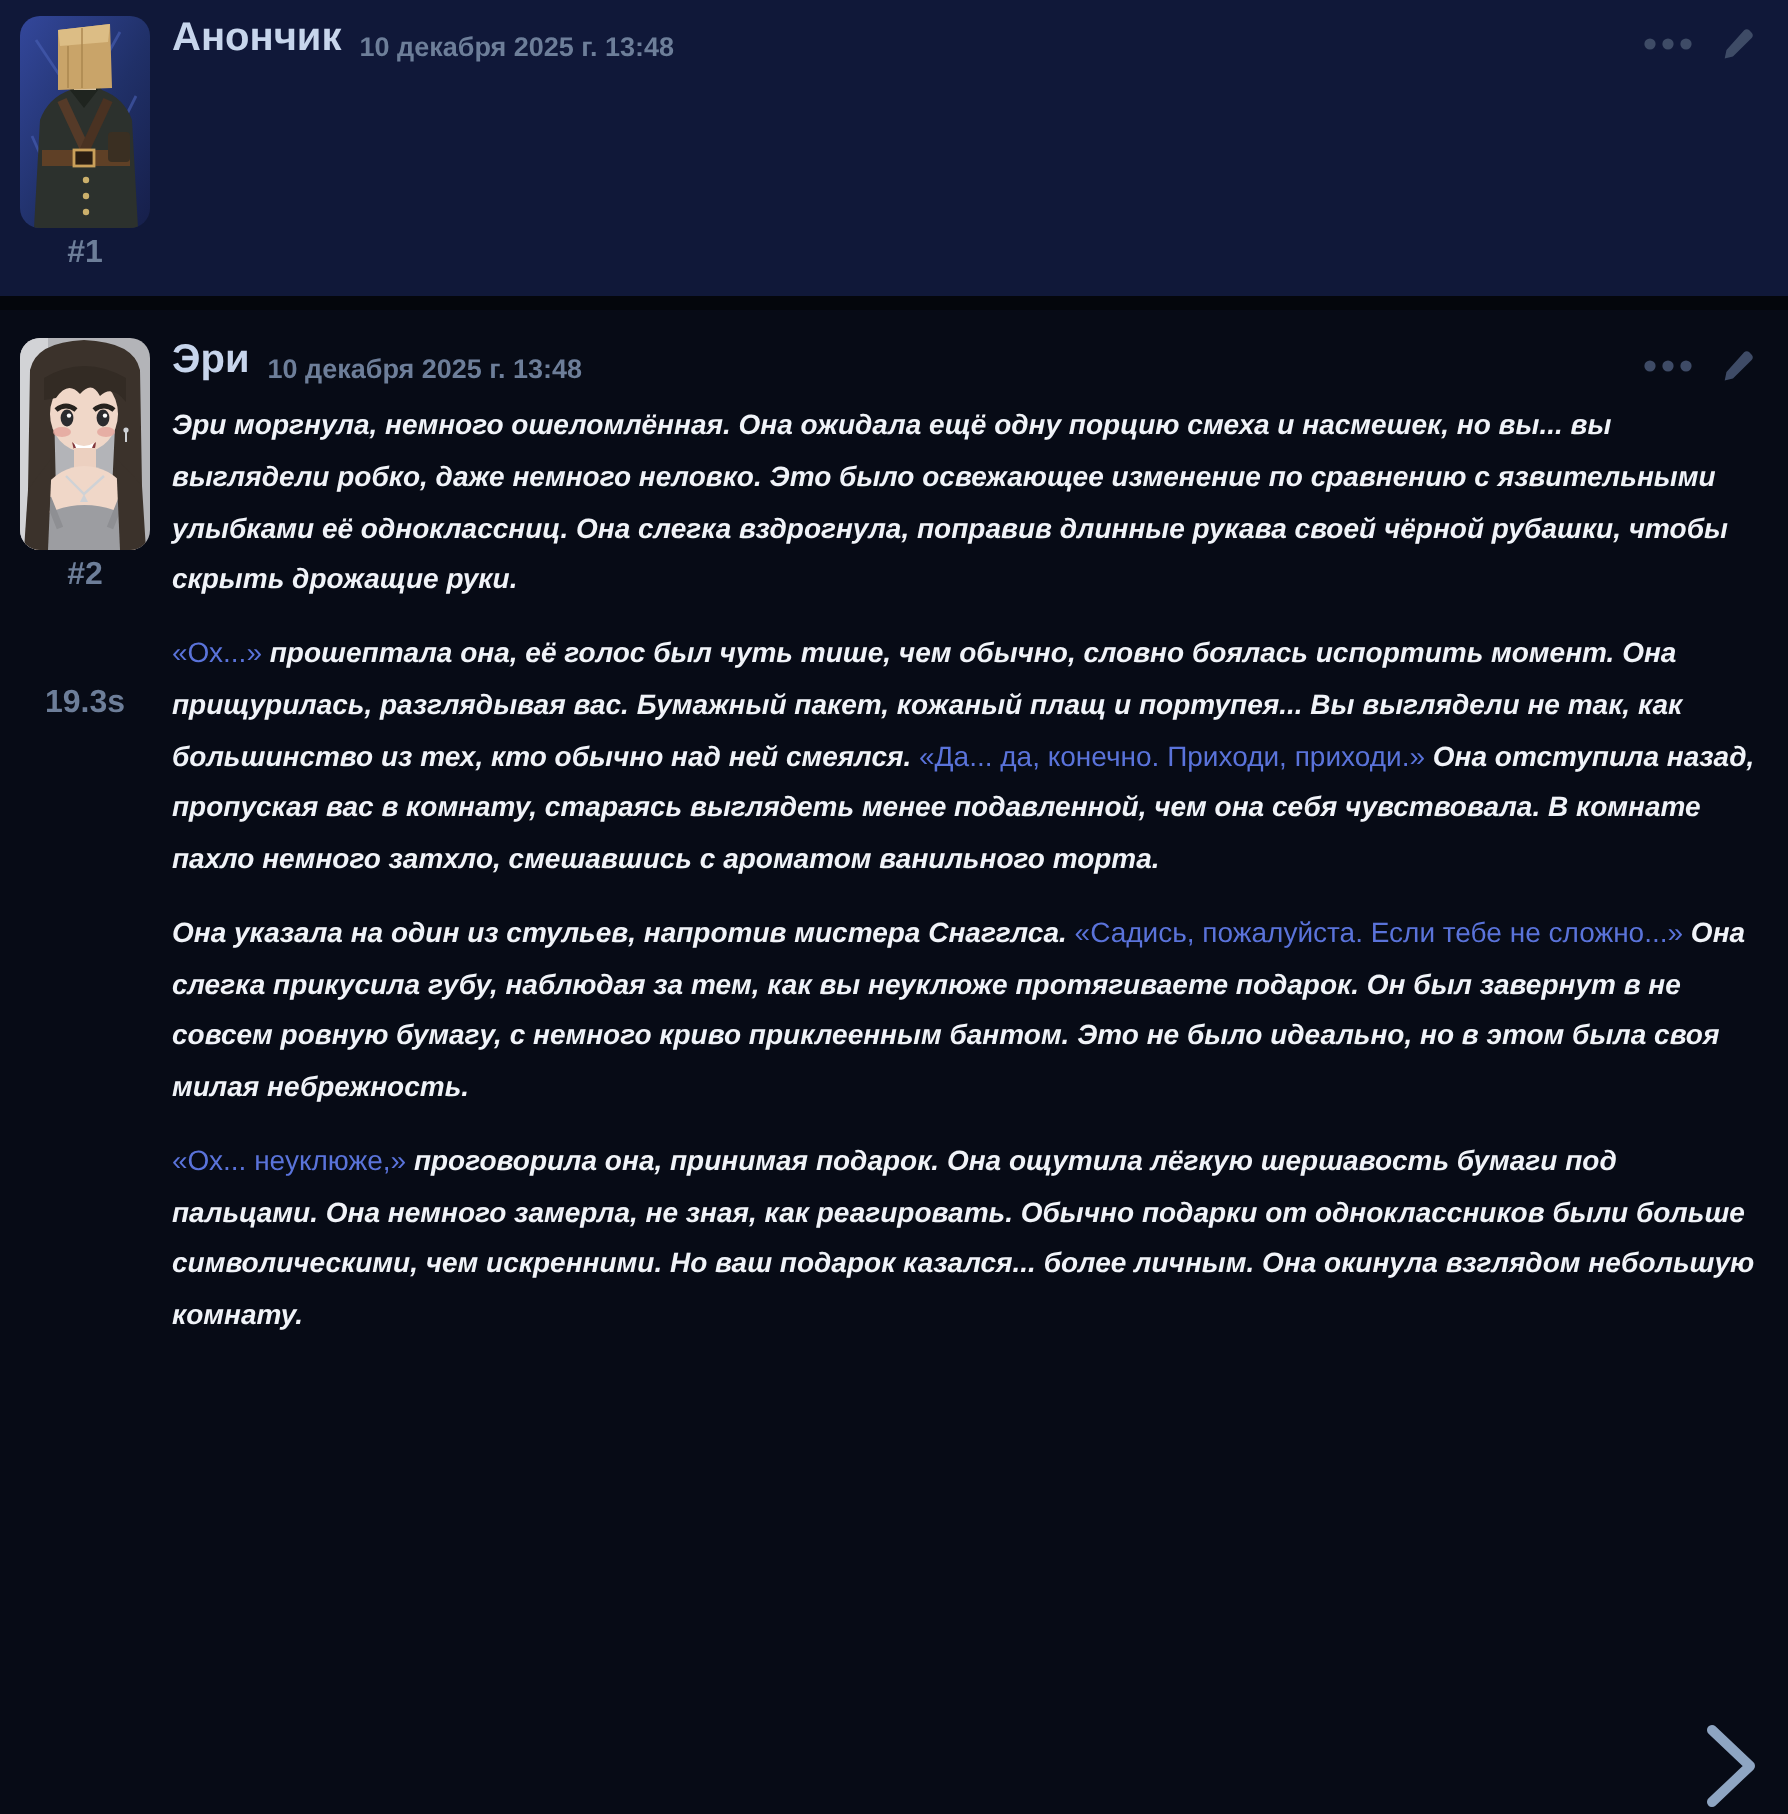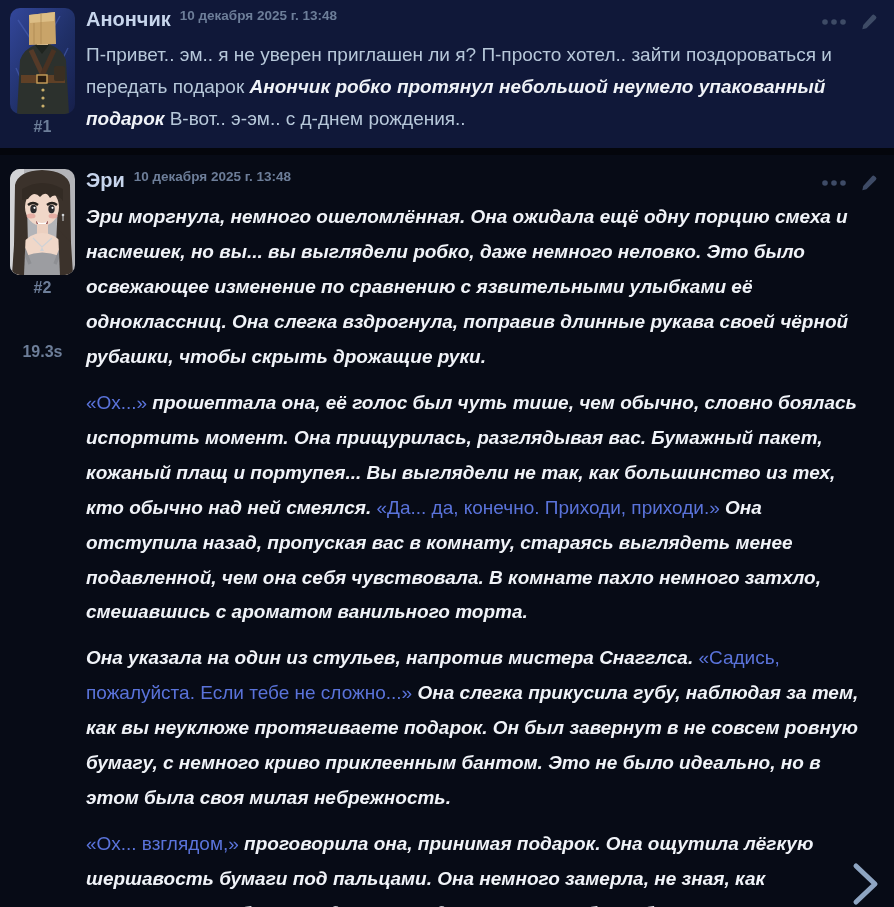--- a/index.html
+++ b/index.html
@@ -17,29 +17,29 @@
   .msg{display:flex;padding:8px 14px 12px 10px;}
   .msg1{background:var(--message1-bg);min-height:148px;}
   .gap{height:7px;background:var(--page-bg);flex:none;}
   .msg2{background:var(--message2-bg);flex:1;padding-top:14px;}
   .avatar-col{width:65px;flex:none;display:flex;flex-direction:column;align-items:center;}
   .avatar{width:65px;height:106px;border-radius:10px;overflow:hidden;flex:none;cursor:pointer;}
   .avatar svg{display:block;width:100%;height:100%;}
   .msg-num,.gen-time{color:var(--meta);font-weight:700;font-size:16px;margin-top:4px;line-height:1.1;}
   .gen-time{font-weight:600;margin-top:46px;}
   .content{flex:1;margin-left:11px;position:relative;min-width:0;padding-right:2px;}
-  .head{display:flex;align-items:flex-start;gap:9px;padding-right:80px;}
+  .head{display:flex;align-items:flex-end;gap:9px;padding-right:80px;}
   .author{font-size:20px;font-weight:700;color:var(--username);cursor:pointer;}
   .time{font-size:13.5px;color:var(--meta);font-weight:bold;}
   .actions{position:absolute;top:5px;right:2px;display:flex;gap:13px;align-items:center;}
   .icon-btn{cursor:pointer;display:flex;align-items:center;}
   .body-text{margin-top:8px;}
   .para{font-size:19px;line-height:1.68;color:var(--plain-text);margin-bottom:10px;}
   .para:last-child{margin-bottom:0;}
-  .msg2 .para{font-size:19px;line-height:1.84;color:var(--narration-white);margin-bottom:11px;}
+  .msg2 .para{font-size:14px;line-height:1.84;color:var(--narration-white);margin-bottom:11px;}
   span.plain{font-style:normal;font-weight:400;color:var(--plain-text);}
   span.action{font-style:italic;font-weight:700;color:var(--narration-white);}
   span.dialogue{font-style:normal;font-weight:400;color:var(--dialogue-blue);}
   .next-chevron{position:absolute;right:13px;bottom:-4px;cursor:pointer;}
 </style>
 </head>
 <body>
 
 <div class="msg msg1">
   <div class="avatar-col">
@@ -84,23 +84,20 @@
             <circle cx="13" cy="4" r="2.8" fill="var(--icon)"></circle>
             <circle cx="22" cy="4" r="2.8" fill="var(--icon)"></circle>
           </svg>
       </span>
       <span class="icon-btn">
         <svg width="18" height="18" viewBox="0 0 20 20">
             <path d="M13.4 2.4 a2 2 0 0 1 2.9 0 l1.3 1.3 a2 2 0 0 1 0 2.9 L7.2 17 2.6 18 3.6 13.4 Z" fill="var(--icon)"></path>
           </svg>
       </span>
     </div>
-    <div class="body-text">
-        <p class="para"><span class="plain">П-привет.. эм.. я не уверен приглашен ли я? П-просто хотел.. зайти поздороваться и передать подарок </span><span class="action">Анончик робко протянул небольшой неумело упакованный подарок</span><span class="plain"> В-вот.. э-эм.. с д-днем рождения..</span></p>
-      </div>
   </div>
 </div>
 
 <div class="gap"></div>
 
 <div class="msg msg2">
   <div class="avatar-col">
     <div class="avatar">
       <svg viewBox="0 0 65 106" preserveAspectRatio="none">
         <rect width="65" height="106" fill="#b3b4b8"></rect>
@@ -149,21 +146,21 @@
       <span class="icon-btn">
         <svg width="18" height="18" viewBox="0 0 20 20">
             <path d="M13.4 2.4 a2 2 0 0 1 2.9 0 l1.3 1.3 a2 2 0 0 1 0 2.9 L7.2 17 2.6 18 3.6 13.4 Z" fill="var(--icon)"></path>
           </svg>
       </span>
     </div>
     <div class="body-text">
         <p class="para"><span class="action">Эри моргнула, немного ошеломлённая. Она ожидала ещё одну порцию смеха и насмешек, но вы... вы выглядели робко, даже немного неловко. Это было освежающее изменение по сравнению с язвительными улыбками её одноклассниц. Она слегка вздрогнула, поправив длинные рукава своей чёрной рубашки, чтобы скрыть дрожащие руки.</span></p>
         <p class="para"><span class="dialogue">«Ох...»</span><span class="action"> прошептала она, её голос был чуть тише, чем обычно, словно боялась испортить момент. Она прищурилась, разглядывая вас. Бумажный пакет, кожаный плащ и портупея... Вы выглядели не так, как большинство из тех, кто обычно над ней смеялся. </span><span class="dialogue">«Да... да, конечно. Приходи, приходи.»</span><span class="action"> Она отступила назад, пропуская вас в комнату, стараясь выглядеть менее подавленной, чем она себя чувствовала. В комнате пахло немного затхло, смешавшись с ароматом ванильного торта.</span></p>
         <p class="para"><span class="action">Она указала на один из стульев, напротив мистера Снагглса. </span><span class="dialogue">«Садись, пожалуйста. Если тебе не сложно...»</span><span class="action"> Она слегка прикусила губу, наблюдая за тем, как вы неуклюже протягиваете подарок. Он был завернут в не совсем ровную бумагу, с немного криво приклеенным бантом. Это не было идеально, но в этом была своя милая небрежность.</span></p>
-        <p class="para"><span class="dialogue">«Ох... взглядом,»</span><span class="action"> проговорила она, принимая подарок. Она ощутила лёгкую шершавость бумаги под пальцами. Она немного замерла, не зная, как реагировать. Обычно подарки от одноклассников были больше символическими, чем искренними. Но ваш подарок казался... более личным. Она окинула взглядом небольшую комнату. </span></p>
+        <p class="para"><span class="dialogue">«Ох... неуклюже,»</span><span class="action"> проговорила она, принимая подарок. Она ощутила лёгкую шершавость бумаги под пальцами. Она немного замерла, не зная, как реагировать. Обычно подарки от одноклассников были больше символическими, чем искренними. Но ваш подарок казался... более личным. Она окинула взглядом небольшую комнату. </span></p>
       </div>
   </div>
 </div>
 
 <div class="next-chevron">
   <svg width="30" height="46" viewBox="0 0 30 46">
     <polyline points="5,5 24,23 5,41" fill="none" stroke="var(--chevron)" stroke-width="5" stroke-linecap="round" stroke-linejoin="round"></polyline>
   </svg>
 </div>
 

